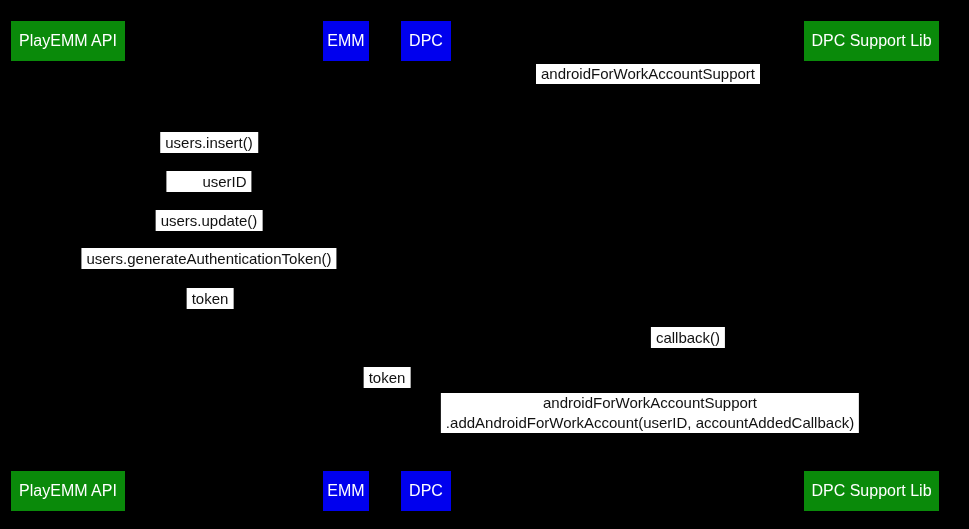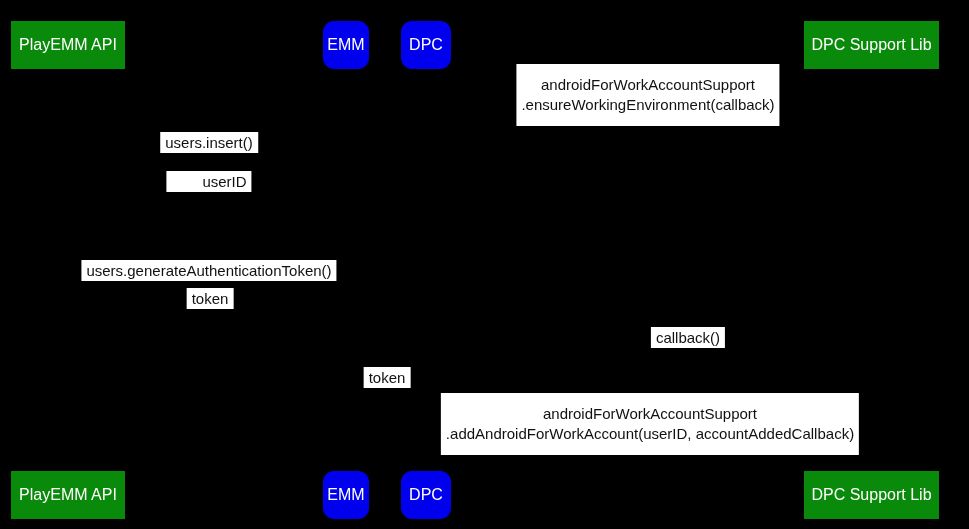--- a/index.html
+++ b/index.html
@@ -7,30 +7,30 @@
   .stage {
     position: relative;
     width: 969px;
     height: 529px;
     background: var(--bg, #000);
     overflow: hidden;
     font-family: "Liberation Sans", sans-serif;
   }
   .actor {
     position: absolute;
-    height: 48px;
+    height: 40px;
     display: flex;
     align-items: center;
     justify-content: center;
     color: var(--actor-text, #fff);
     font-size: 16px;
     white-space: nowrap;
   }
   .actor.green { background: var(--green, #0a8a0a); }
-  .actor.blue  { background: var(--blue, #0000ee); border-radius: 11px; }
+  .actor.blue  { background: var(--blue, #0000ee); }
 
   .pos-playemm-top    { left: 11px;  top: 21px;  width: 114px; }
   .pos-emm-top        { left: 323px; top: 21px;  width: 46px;  }
   .pos-dpc-top        { left: 401px; top: 21px;  width: 50px;  }
   .pos-dpclib-top     { left: 804px; top: 21px;  width: 135px; }
   .pos-playemm-bottom { left: 11px;  top: 471px; width: 114px; }
   .pos-emm-bottom     { left: 323px; top: 471px; width: 46px;  }
   .pos-dpc-bottom     { left: 401px; top: 471px; width: 50px;  }
   .pos-dpclib-bottom  { left: 804px; top: 471px; width: 135px; }
 
@@ -38,50 +38,50 @@
     position: absolute;
     background: var(--msg-bg, #fff);
     color: var(--msg-text, #111);
     font-size: 15px;
     line-height: 19px;
     padding: 1px 5px;
     white-space: nowrap;
     text-align: center;
     transform: translateX(-50%);
   }
-  .msg.two-line { line-height: 20px; padding: 11px 5px; }
+  .msg.two-line { line-height: 20px; padding: 0 5px; }
   .msg-line { display: block; }
 
   .pos-m1 { left: 648px; top: 64px;  }
   .pos-m2 { left: 209px; top: 132px; }
   .pos-m3 { left: 209px; top: 171px; padding-left: 36px; }
   .pos-m4 { left: 209px; top: 210px; }
-  .pos-m5 { left: 209px; top: 260px; }
+  .pos-m5 { left: 209px; top: 248px; }
   .pos-m6 { left: 210px; top: 288px; }
   .pos-m7 { left: 648px; top: 327px; margin-left: 40px; }
   .pos-m8 { left: 387px; top: 367px; }
   .pos-m9 { left: 650px; top: 393px; }
 </style>
 </head>
 <body>
 
 <div class="stage">
 
   <div class="actor green pos-playemm-top">PlayEMM API</div>
   <div class="actor blue pos-emm-top">EMM</div>
   <div class="actor blue pos-dpc-top">DPC</div>
   <div class="actor green pos-dpclib-top">DPC Support Lib</div>
 
   <div class="msg two-line pos-m1">
     <span class="msg-line">androidForWorkAccountSupport</span>
-    <span class="msg-line">.ensureWorkingEnvironment(callback)</span>
   </div>
 
   <div class="msg pos-m2">users.insert()</div>
   <div class="msg pos-m3">userID</div>
+  <div class="msg pos-m4">users.update()</div>
   <div class="msg pos-m5">users.generateAuthenticationToken()</div>
   <div class="msg pos-m6">token</div>
   <div class="msg pos-m7">callback()</div>
   <div class="msg pos-m8">token</div>
 
   <div class="msg two-line pos-m9">
     <span class="msg-line">androidForWorkAccountSupport</span>
     <span class="msg-line">.addAndroidForWorkAccount(userID, accountAddedCallback)</span>
   </div>
 

